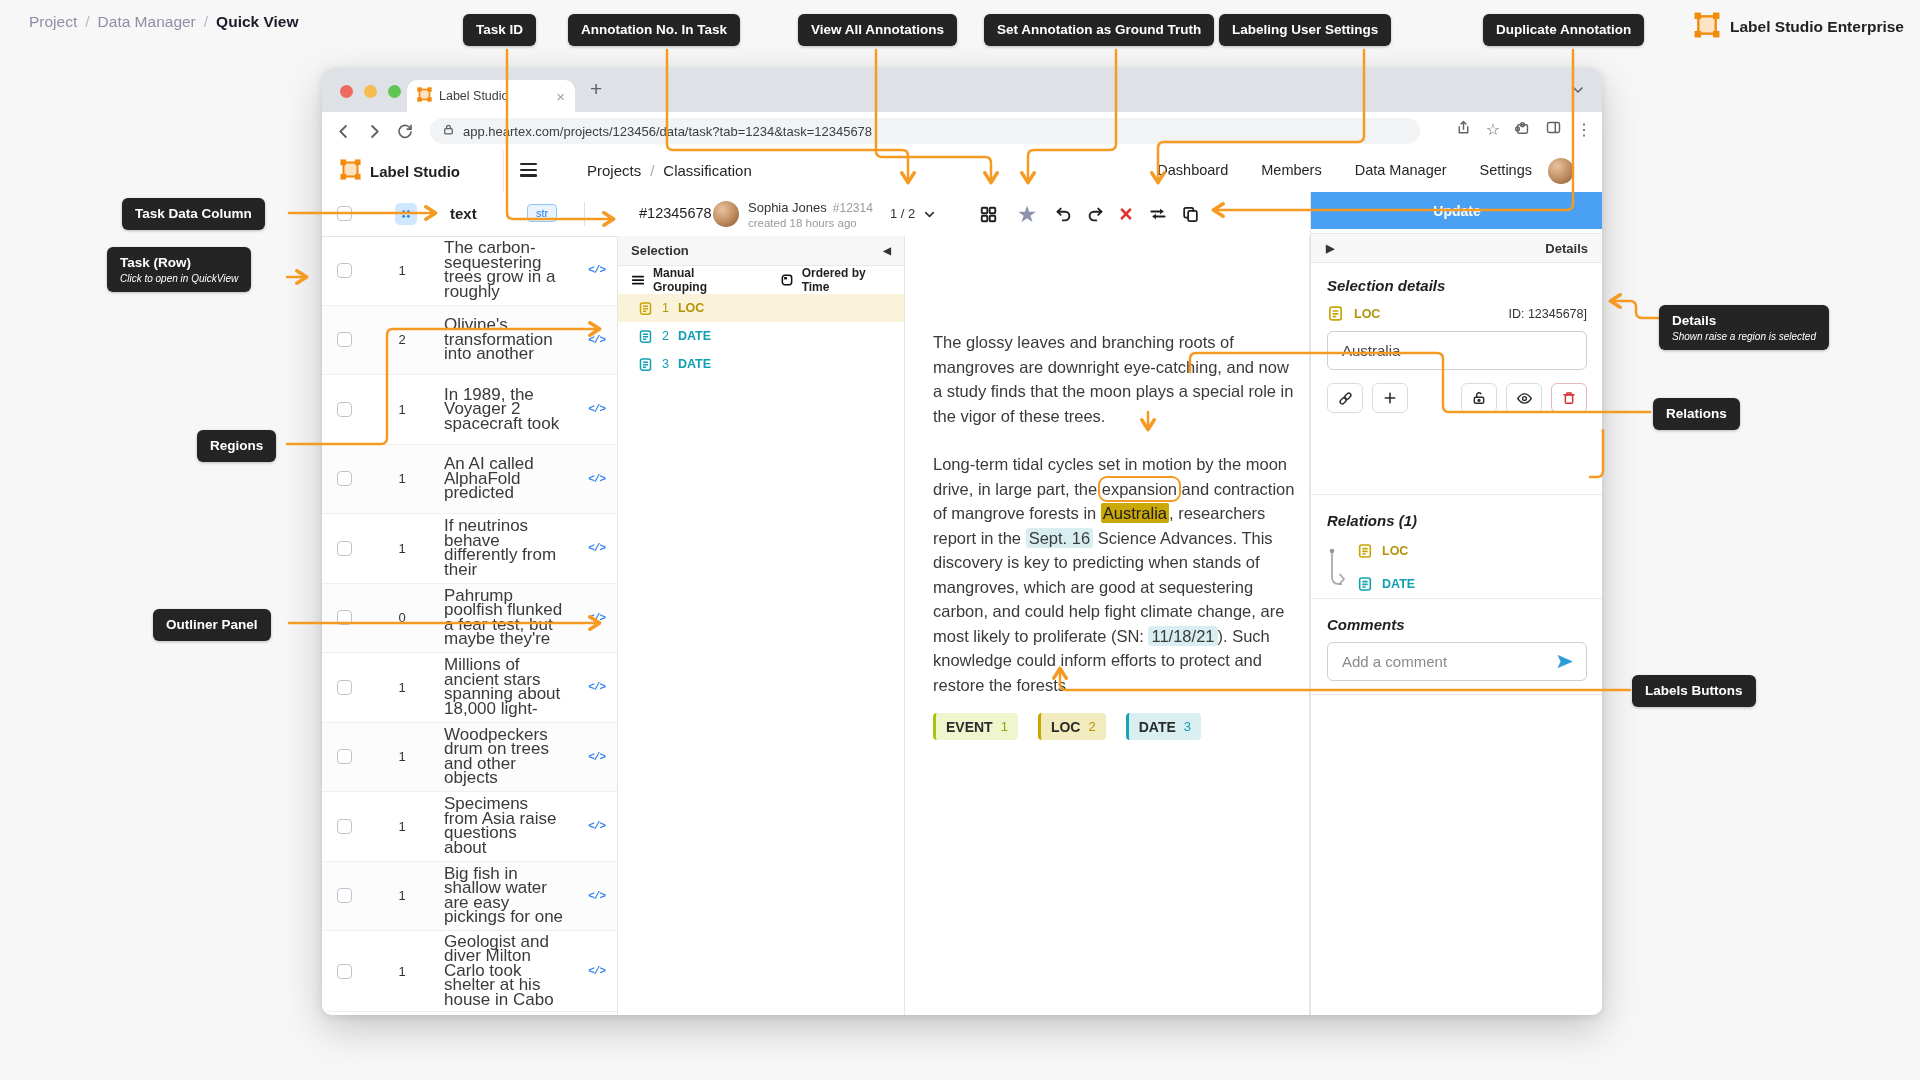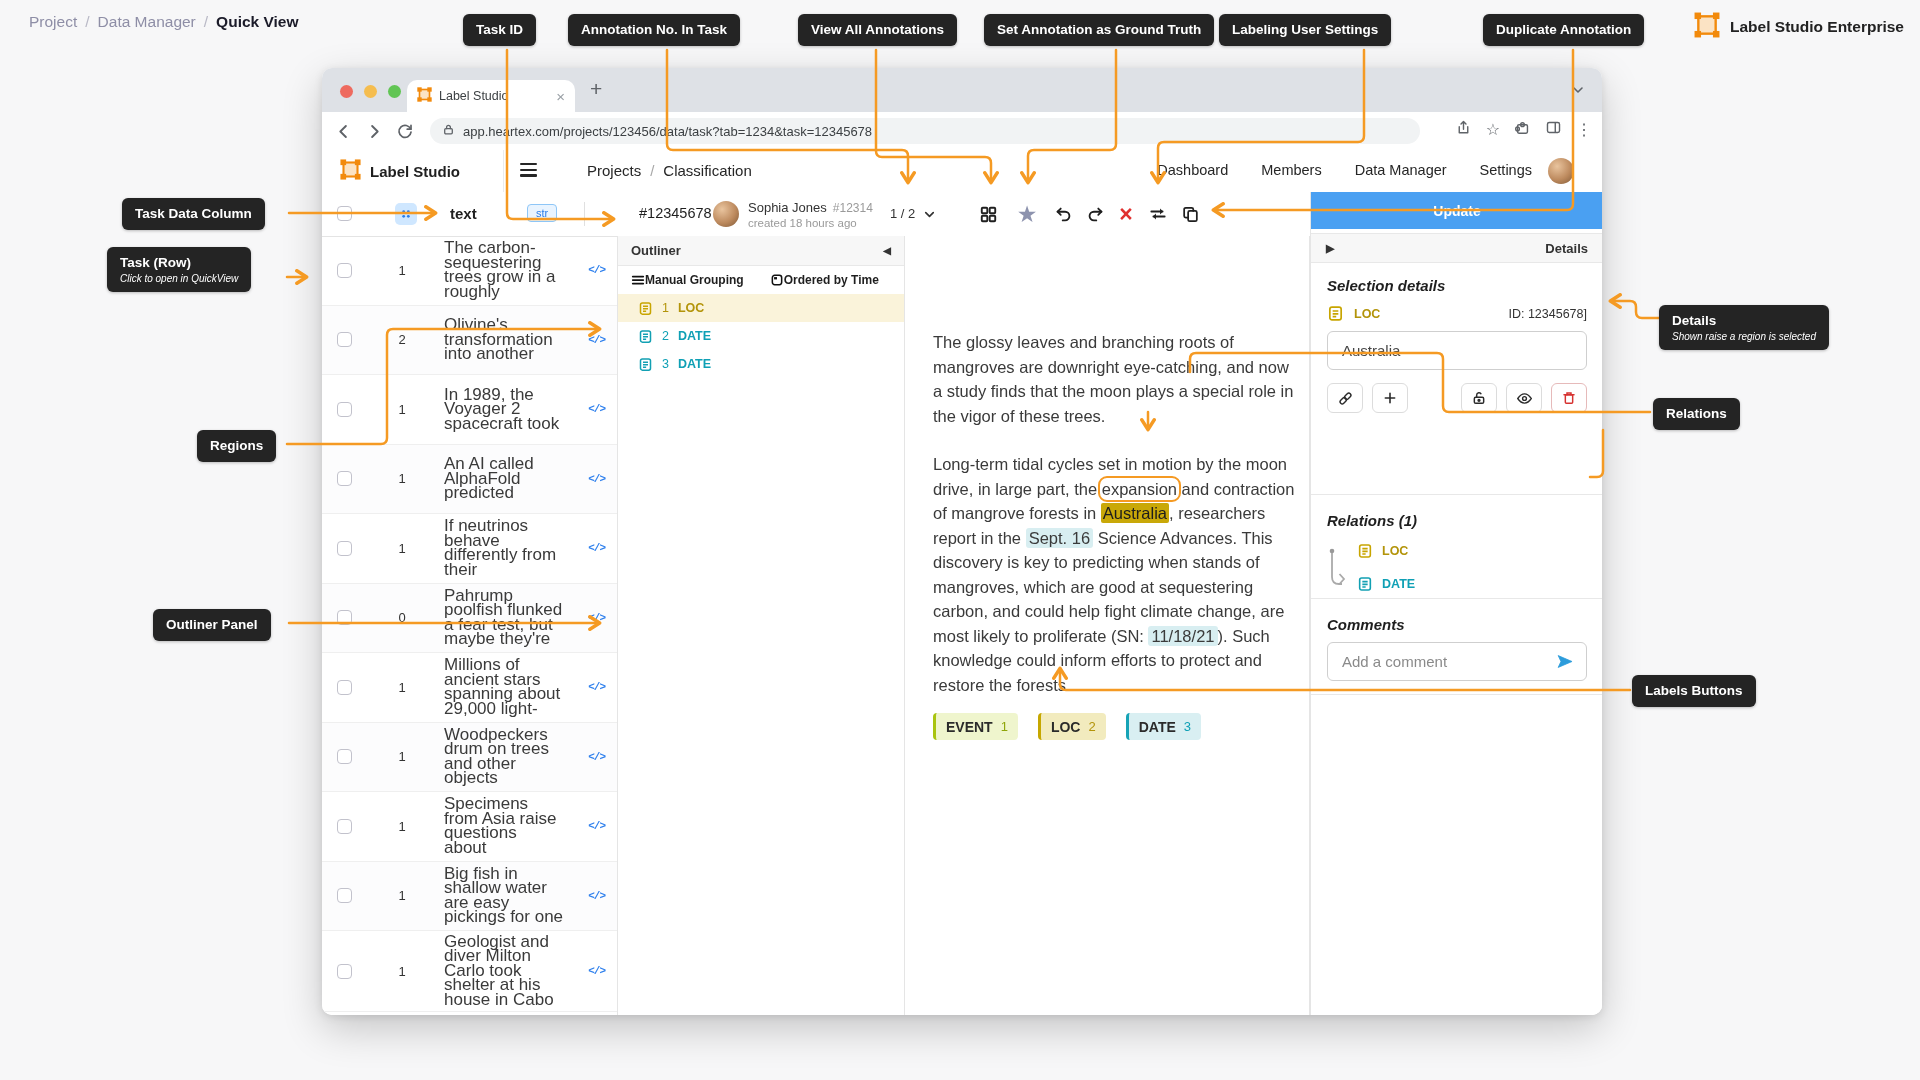--- a/index.html
+++ b/index.html
@@ -68,21 +68,21 @@
   .trow .cb{position:absolute;left:15px;}
   .trow .num{position:absolute;left:50px;width:60px;text-align:center;font-size:13px;color:#333;}
   .trow .snippet{position:absolute;left:122px;width:120px;font-size:17px;line-height:14.5px;color:#3a3a3a;}
   .trow .code{position:absolute;right:12px;color:#2f80ed;font-family:"Liberation Mono",monospace;
     font-size:11px;font-weight:bold;letter-spacing:-1px;}
   
   .outliner{position:absolute;left:296px;top:86px;width:287px;height:779px;border-right:1px solid #e5e5e5;box-sizing:border-box;}
   .panelbar{height:30px;background:#f7f7f7;border-bottom:1px solid #e8e8e8;display:flex;
     align-items:center;justify-content:space-between;padding:0 13px;box-sizing:border-box;
     font-size:13px;font-weight:bold;color:#333;}
-  .grouprow{height:28px;display:flex;align-items:center;padding:0 13px;box-sizing:border-box;}
+  .grouprow{height:28px;display:flex;align-items:center;padding:0 13px;gap:8px;box-sizing:border-box;}
   .grouprow .glabel{font-size:12px;font-weight:bold;color:#1f1f1f;}
   .regionrow{height:28px;display:flex;align-items:center;padding:0 20px;gap:9px;box-sizing:border-box;font-weight:bold;font-size:12.5px;}
   .regionrow .rnum{font-weight:normal;}
   .reg-gold{color:#b3940a;}
   .reg-teal{color:#0fa0b5;}
   .regionrow.sel{background:#faf3da;}
   
   .doccol{position:absolute;left:583px;top:86px;width:405px;height:779px;border-right:1px solid #e5e5e5;box-sizing:border-box;background:#fff;}
   .doctext{position:absolute;left:28px;top:94px;width:368px;font-size:16.5px;line-height:24.5px;color:#3a3a3a;}
   .doctext p{margin:0 0 24px 0;}
@@ -378,21 +378,21 @@
           </div>
         <div class="trow">
             <span class="checkbox cb"></span>
             <span class="num">0</span>
             <span class="snippet">Pahrump poolfish flunked a fear test, but maybe they're</span>
             <span class="code">&lt;/&gt;</span>
           </div>
         <div class="trow">
             <span class="checkbox cb"></span>
             <span class="num">1</span>
-            <span class="snippet">Millions of ancient stars spanning about 29,000 light-</span>
+            <span class="snippet">Millions of ancient stars spanning about 18,000 light-</span>
             <span class="code">&lt;/&gt;</span>
           </div>
         <div class="trow">
             <span class="checkbox cb"></span>
             <span class="num">1</span>
             <span class="snippet">Woodpeckers drum on trees and other objects</span>
             <span class="code">&lt;/&gt;</span>
           </div>
         <div class="trow">
             <span class="checkbox cb"></span>
@@ -409,21 +409,21 @@
         <div class="trow" style="height:81px;">
             <span class="checkbox cb"></span>
             <span class="num">1</span>
             <span class="snippet">Geologist and diver Milton Carlo took shelter at his house in Cabo</span>
             <span class="code">&lt;/&gt;</span>
           </div>
       </div>
 
       <div class="outliner">
         <div class="panelbar">
-          <span>Outliner</span>
+          <span>Selection</span>
           <span style="font-size:10px;color:#333;">◀</span>
         </div>
         <div class="grouprow">
           <span style="display:flex;">
             <svg width="14" height="14" viewBox="0 0 24 24" stroke="#111" stroke-width="3" stroke-linecap="round">
                 <path d="M3 6 h18 M3 12 h18 M3 18 h18"></path>
               </svg>
           </span>
           <span class="glabel">Manual Grouping</span>
           <span style="margin-left:26px;display:flex;">

